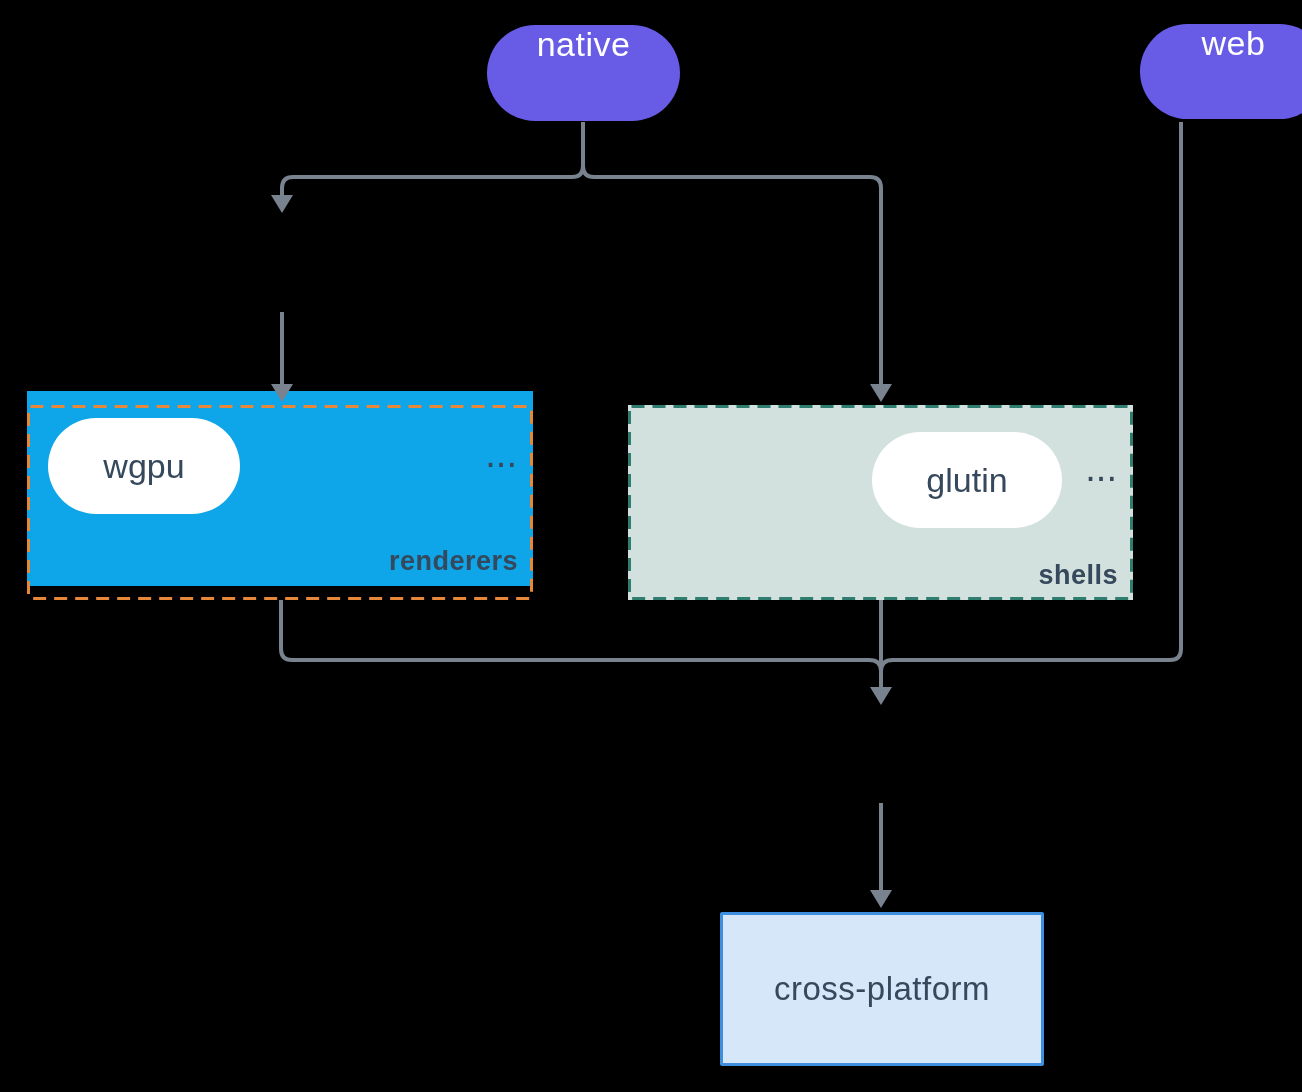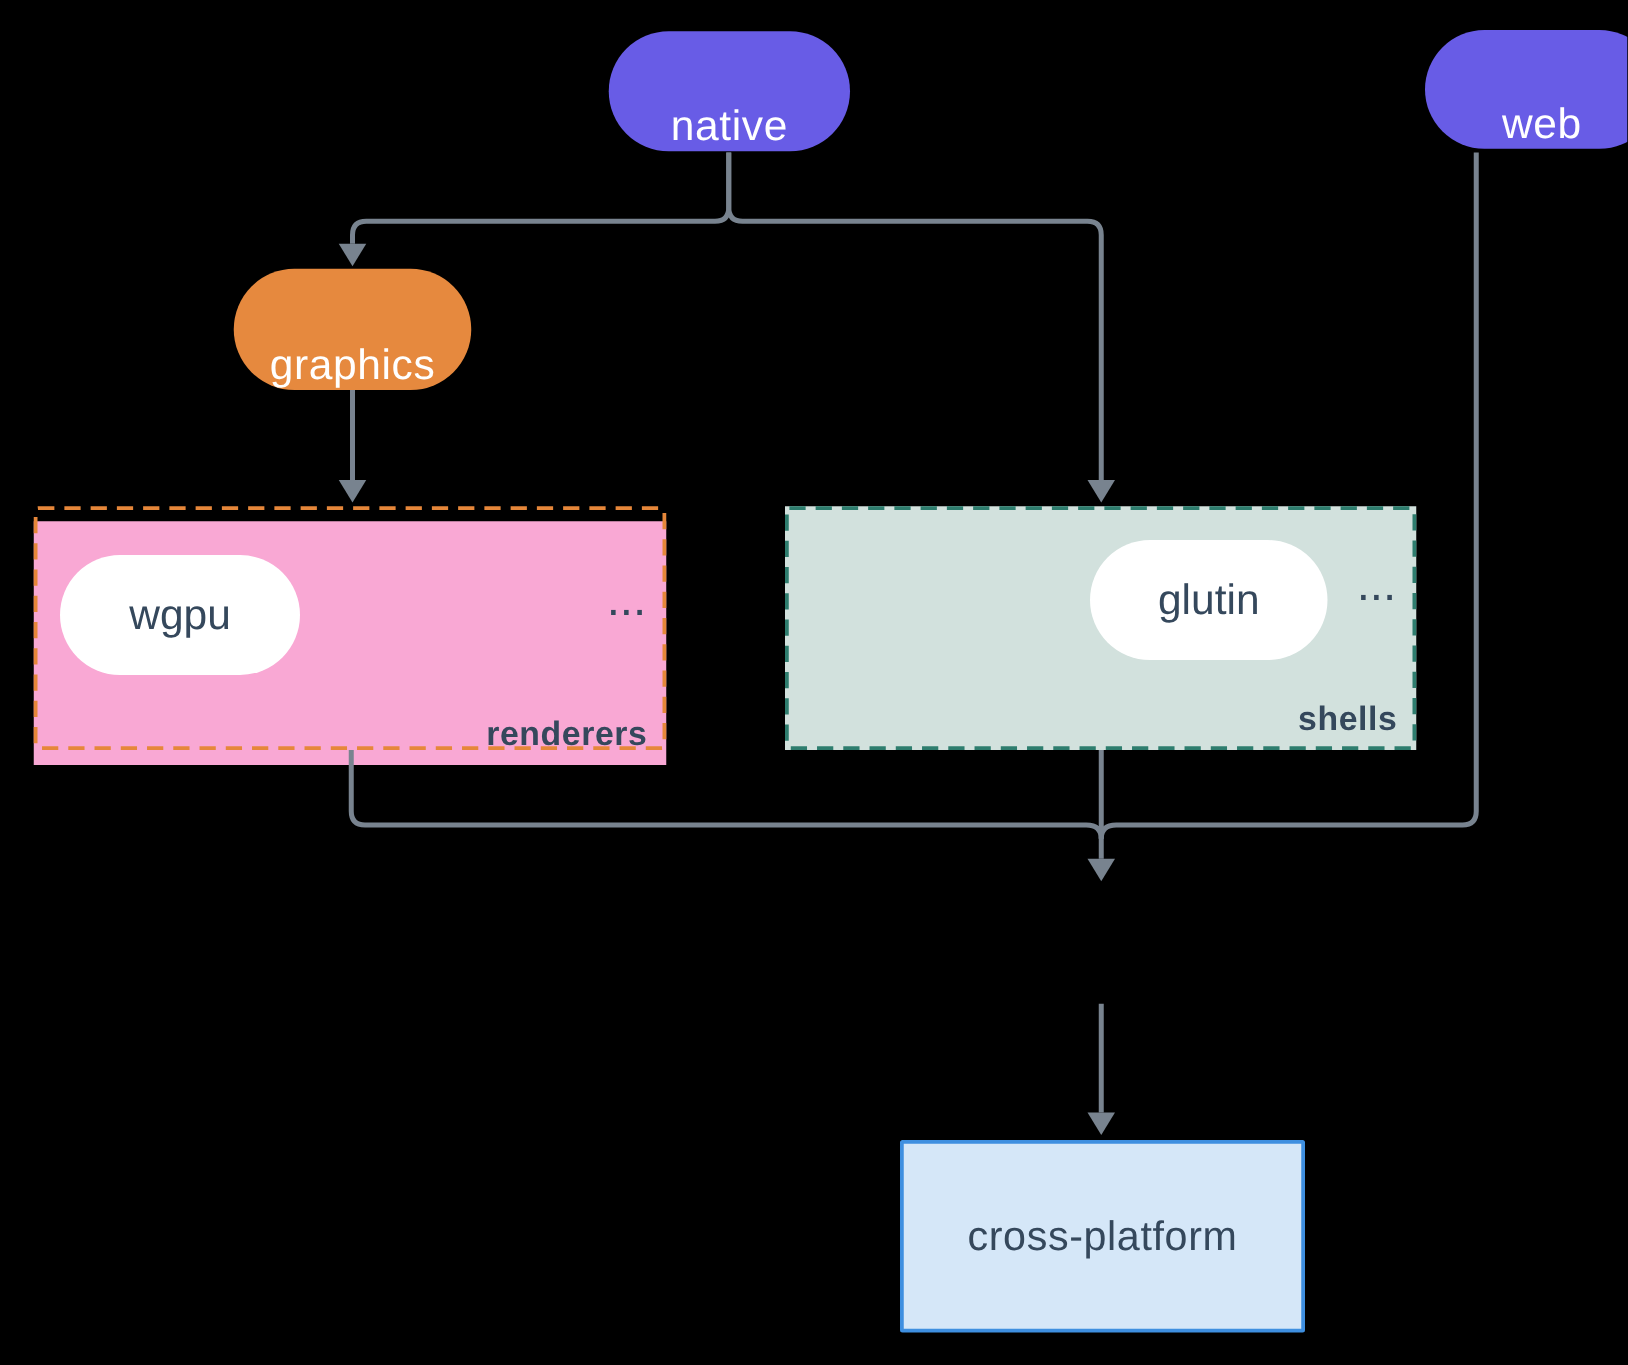--- a/index.html
+++ b/index.html
@@ -12,38 +12,38 @@
     width: 1302px;
     height: 1092px;
     background: #000000;
     font-family: "Liberation Sans", sans-serif;
     overflow: hidden;
   }
   
   .pill {
     position: absolute;
     display: flex;
-    align-items: flex-end;
+    align-items: flex-start;
     justify-content: center;
     border-radius: 60px;
     color: #ffffff;
     font-size: 34px;
     letter-spacing: 0.5px;
   }
   .pill-native   { left: 487px;  top: 25px;  width: 193px; height: 96px; background: #685CE6; }
   .pill-web      { left: 1140px; top: 24px;  width: 187px; height: 95px; background: #685CE6; }
   .pill-graphics { left: 187px;  top: 215px; width: 190px; height: 97px; background: #E6893E; }
   .pill-iced     { left: 787px;  top: 708px; width: 187px; height: 95px; background: #2D8DDC; }
 
   
   .group {
     position: absolute;
     box-sizing: border-box;
   }
-  .group-renderers { left: 27px;  top: 417px; width: 506px; height: 195px; background: #f9a8d4; }
+  .group-renderers { left: 27px;  top: 391px; width: 506px; height: 195px; background: #0ea5e9; }
   .group-shells    { left: 628px; top: 405px; width: 505px; height: 195px; background: #D2E1DD; }
 
   .item-pill {
     position: absolute;
     display: flex;
     align-items: center;
     justify-content: center;
     background: #ffffff;
     color: #35485C;
     font-size: 34px;
@@ -121,23 +121,20 @@
     <span class="dots">...</span>
     <span class="group-label">shells</span>
   </div>
 
   <div class="pill pill-native">
     <span>native</span>
   </div>
   <div class="pill pill-web">
     <span>web</span>
   </div>
-  <div class="pill pill-graphics">
-    <span>graphics</span>
-  </div>
 
   <div class="app-box">
     <span>cross-platform</span>
   </div>
 
   <svg class="wires" width="1302" height="1092" viewBox="0 0 1302 1092">
 
     <rect x="28.5" y="406.5" width="503" height="192" rx="2" fill="none" stroke-width="3" stroke-dasharray="13 8" stroke="#E6873A"></rect>
     <rect x="629.5" y="406.5" width="502" height="192" rx="2" fill="none" stroke-width="3" stroke-dasharray="13 8" stroke="#2E7D6E"></rect>
 

